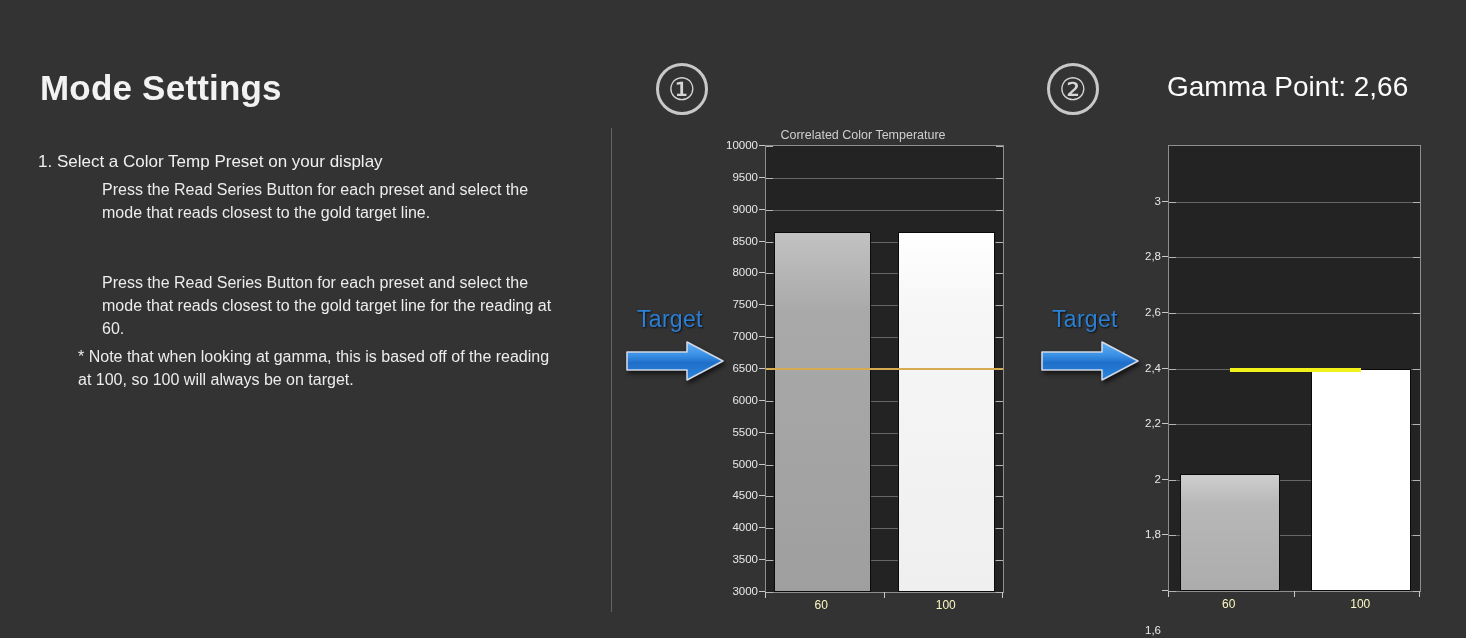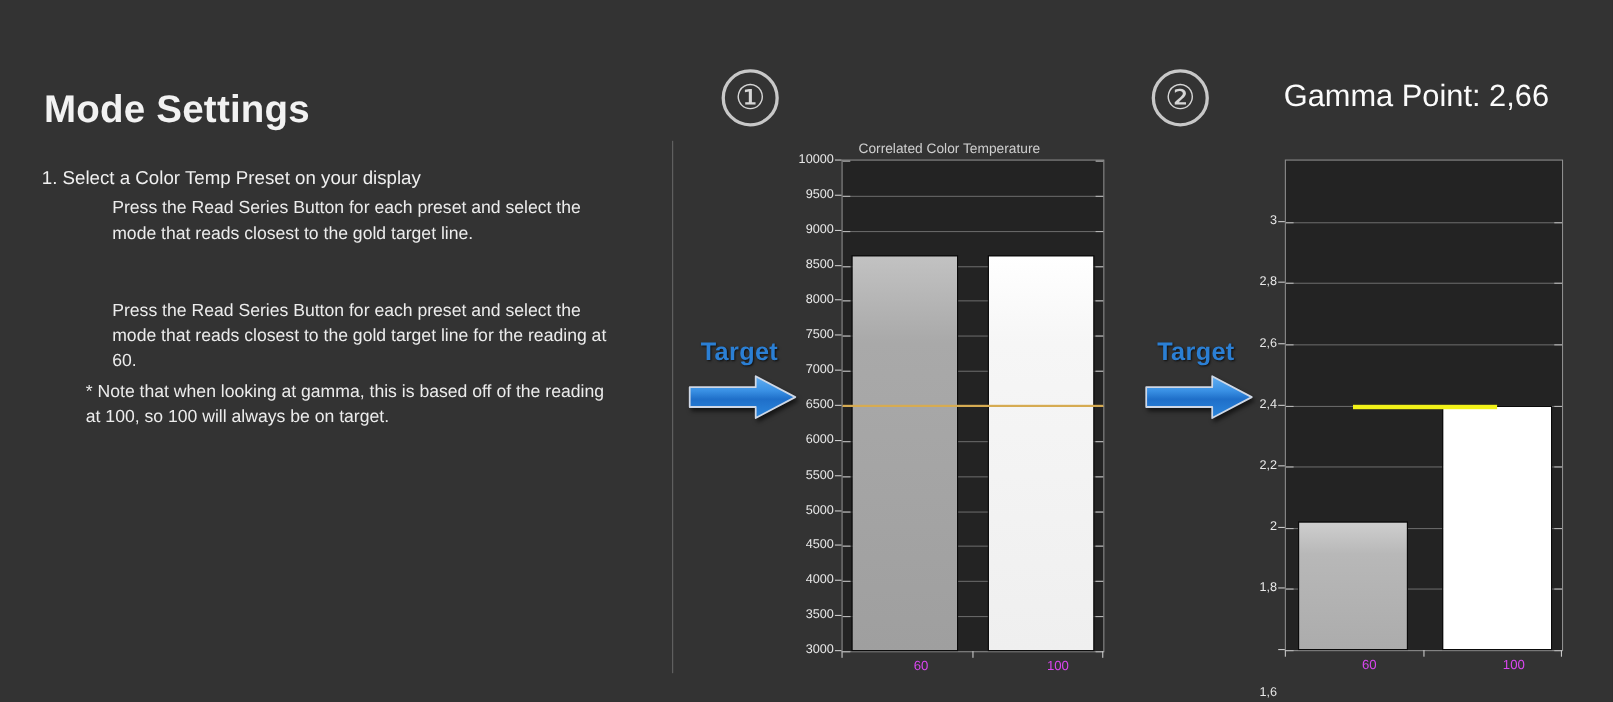--- a/index.html
+++ b/index.html
@@ -21,21 +21,21 @@
 
   
   #left-panel {
     position: absolute;
     left: 0; top: 0;
     width: 611px; height: 638px;
   }
 
   #page-title {
     position: absolute;
-    left: 40px; top: 80px;
+    left: 40px; top: 68px;
     font-size: 35px;
     font-weight: bold;
     color: #f2f2f2;
     letter-spacing: 0.2px;
   }
 
   .instr-block { position: absolute; left: 38px; width: 560px; color: #eceff1; }
   #instr-1 { top: 150px; }
   #instr-2 { top: 266px; }
 
@@ -97,21 +97,21 @@
 
   
   .target-callout { position: absolute; width: 110px; height: 80px; }
   #target-1 { left: 625px; top: 306px; }
   #target-2 { left: 1040px; top: 306px; }
 
   .target-label {
     position: absolute;
     left: 12px; top: 0;
     font-size: 23px;
-    font-weight: bold;
+    font-weight: normal;
     color: #2b7fd4;
     text-shadow: 1px 1px 2px rgba(0,0,0,0.75);
     letter-spacing: 0.3px;
   }
   .target-arrow {
     position: absolute;
     left: 0; top: 33px;
     width: 100px; height: 44px;
     filter: drop-shadow(2px 3px 2px rgba(0,0,0,0.6));
   }
@@ -188,25 +188,24 @@
   .target-line {
     position: absolute;
     height: 2px;
   }
   #cct-target-line   { background: #d6ab52; left: 0; right: 0; }
   #gamma-target-line { background: #f2f218; height: 4px; }
 
   .xtick-label {
     position: absolute;
     font-size: 12px;
-    color: #d946ef;
+    color: #fef9c3;
     text-align: center;
     transform: translateX(-50%);
     white-space: nowrap;
-    margin-left: 16px;
   }
   .xtick-mark {
     position: absolute;
     width: 1px; height: 6px;
     background: #c9c9c9;
   }
 </style>
 </head>
 <body>
 

